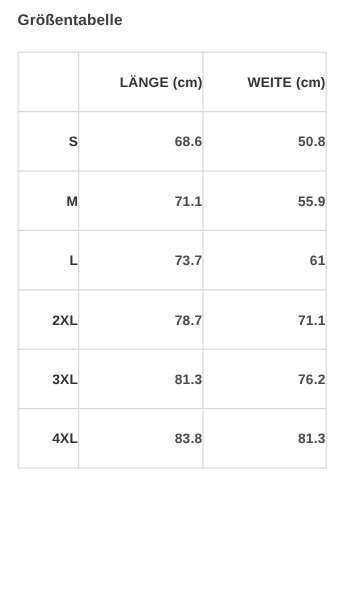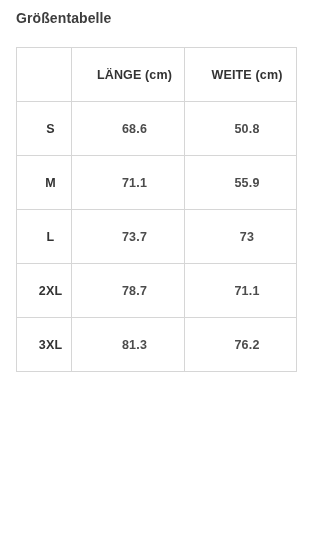--- a/index.html
+++ b/index.html
@@ -48,21 +48,21 @@
   table.size-table col.c-size  { width: 55px; }
   table.size-table col.c-len   { width: 113px; }
   table.size-table col.c-wid   { width: 112px; }
 
   table.size-table th,
   table.size-table td {
     border: 1px solid #d6d6d6;
     height: 54px;
     box-sizing: border-box;
     padding: 0 0 0 13px;
-    text-align: center;
+    text-align: right;
     vertical-align: middle;
     font-size: 12.5px;
     line-height: 16px;
     overflow: hidden;
     white-space: nowrap;
   }
   table.size-table th.col-head {
     font-weight: bold;
     color: #333333;
     letter-spacing: 0.15px;
@@ -109,29 +109,34 @@
           <td class="value-cell">50.8</td>
         </tr>
         <tr>
           <th class="size-cell">M</th>
           <td class="value-cell">71.1</td>
           <td class="value-cell">55.9</td>
         </tr>
         <tr>
           <th class="size-cell">L</th>
           <td class="value-cell">73.7</td>
-          <td class="value-cell">73</td>
+          <td class="value-cell">61</td>
         </tr>
         <tr>
           <th class="size-cell">2XL</th>
           <td class="value-cell">78.7</td>
           <td class="value-cell">71.1</td>
         </tr>
         <tr>
           <th class="size-cell">3XL</th>
           <td class="value-cell">81.3</td>
           <td class="value-cell">76.2</td>
         </tr>
+        <tr>
+          <th class="size-cell">4XL</th>
+          <td class="value-cell">83.8</td>
+          <td class="value-cell">81.3</td>
+        </tr>
       </tbody>
     </table>
   </div>
 
 </div>
 
 </body></html>

